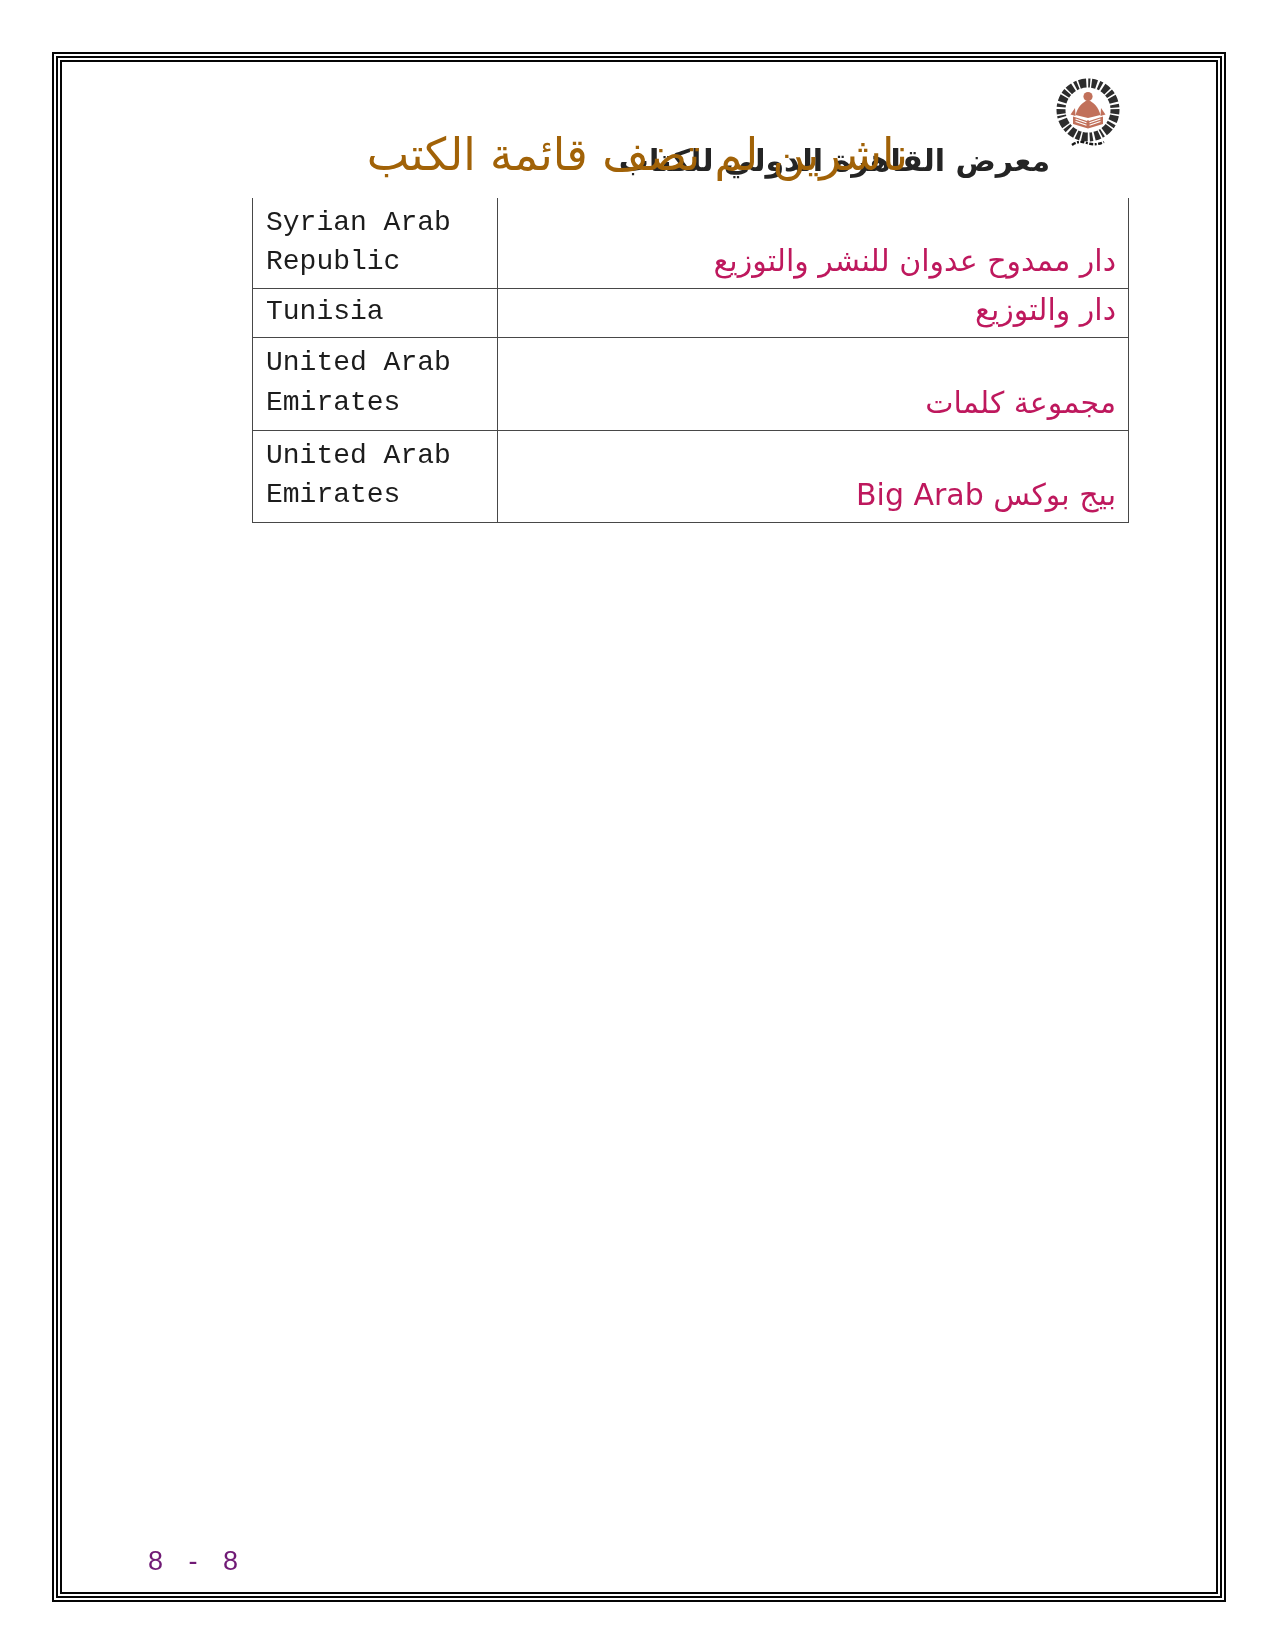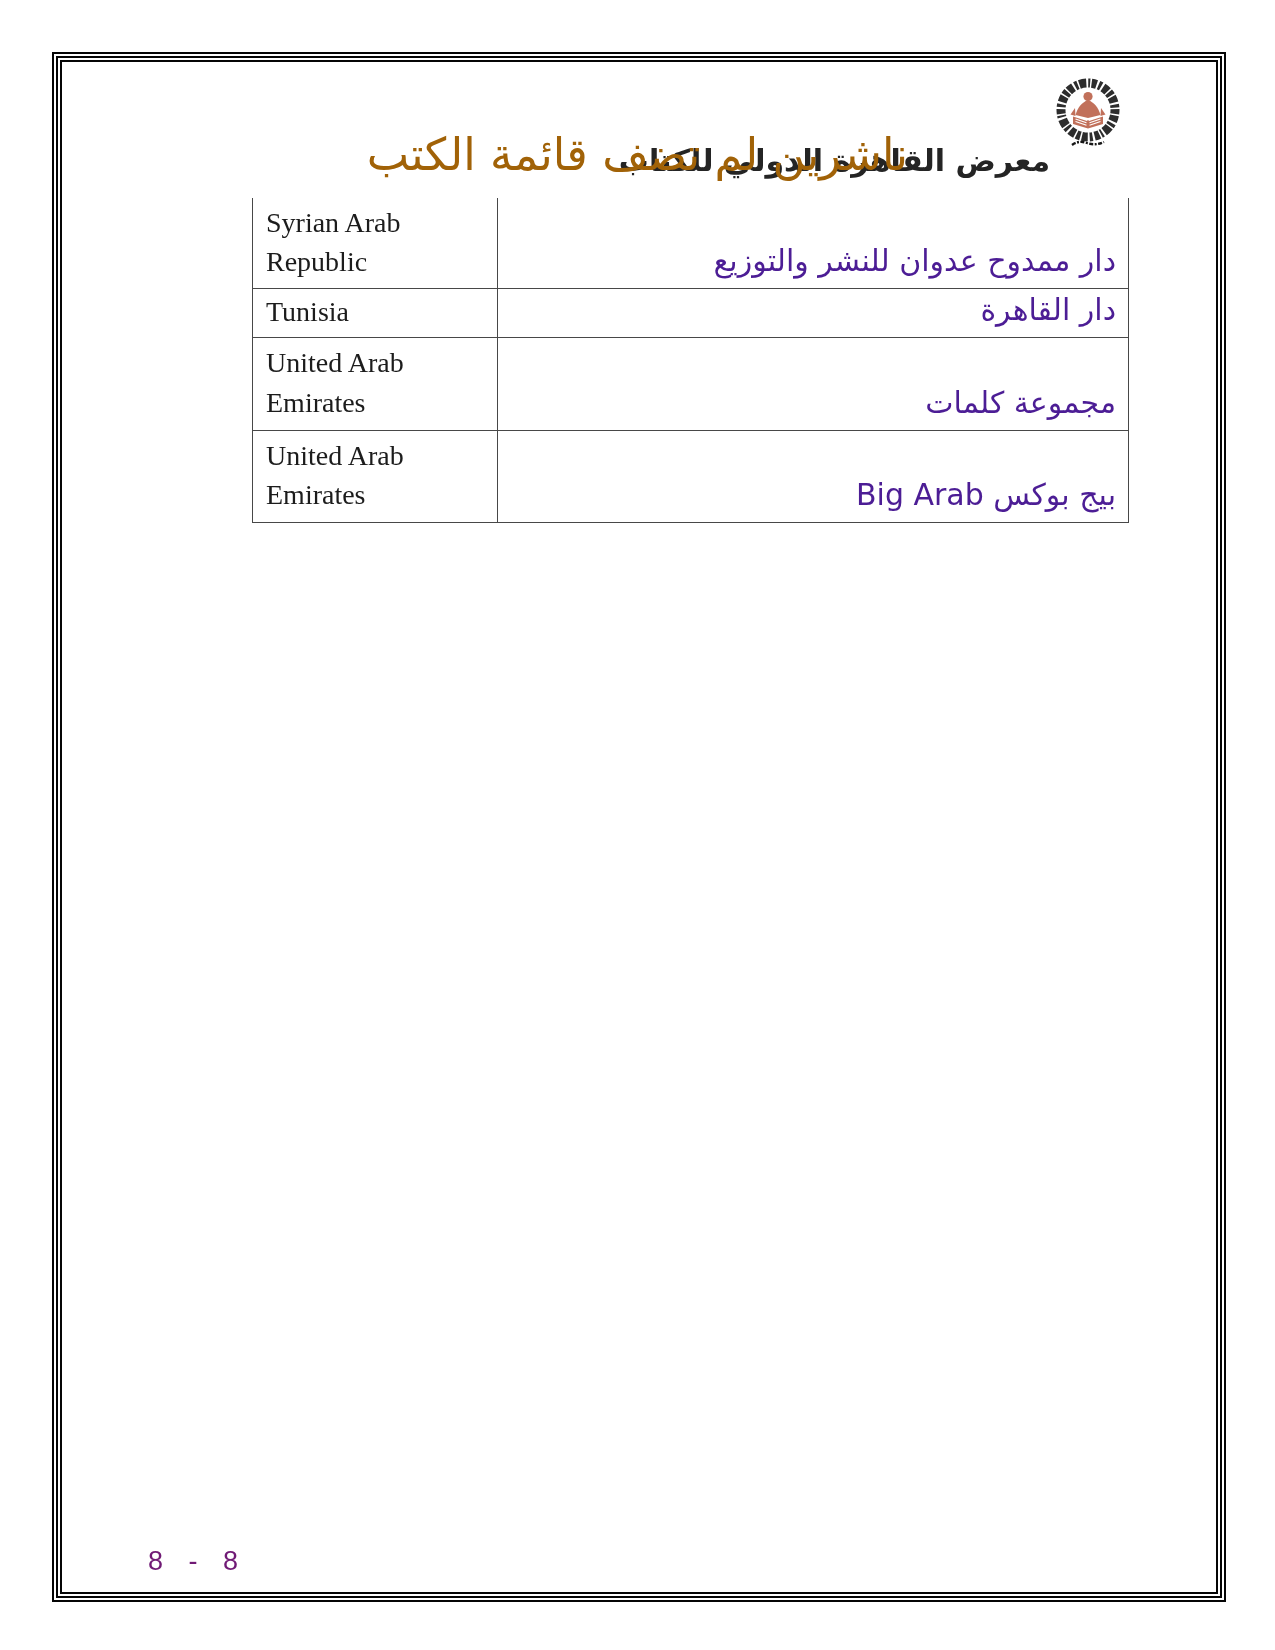--- a/index.html
+++ b/index.html
@@ -64,33 +64,33 @@
     border-collapse: collapse;
     table-layout: fixed;
   }
   .publishers-table td {
     border: 1.5px solid #484848;
   }
   .publishers-table tr:first-child td { border-top: none; }
   .publishers-table .col-country { width: 245px; }
   .publishers-table .col-publisher { width: 631px; }
   td.country-cell {
-    font-family: Liberation Serif, serif;
+    font-family: Liberation Mono, monospace;
     font-size: 28px;
     color: #1c1c1c;
     vertical-align: middle;
     padding: 2px 6px 4px 13px;
     line-height: 1.4;
   }
   td.publisher-cell {
     direction: rtl;
     text-align: right;
     font-family: "DejaVu Sans", sans-serif;
     font-size: 30px;
-    color: #4c1d95;
+    color: #be185d;
     vertical-align: bottom;
     padding: 2px 12px 8px 6px;
     line-height: 1.25;
   }
   tr.row-1 { height: 90px; }
   tr.row-2 { height: 49px; }
   tr.row-3 { height: 93px; }
   tr.row-4 { height: 92px; }
   
   .page-number {
@@ -138,21 +138,21 @@
       <col class="col-country">
       <col class="col-publisher">
     </colgroup>
     <tbody>
       <tr class="row-1">
         <td class="country-cell">Syrian Arab Republic</td>
         <td class="publisher-cell">دار ممدوح عدوان للنشر والتوزيع</td>
       </tr>
       <tr class="row-2">
         <td class="country-cell">Tunisia</td>
-        <td class="publisher-cell">دار القاهرة</td>
+        <td class="publisher-cell">دار والتوزيع</td>
       </tr>
       <tr class="row-3">
         <td class="country-cell">United Arab Emirates</td>
         <td class="publisher-cell">مجموعة كلمات</td>
       </tr>
       <tr class="row-4">
         <td class="country-cell">United Arab Emirates</td>
         <td class="publisher-cell">بيج بوكس Big Arab</td>
       </tr>
     </tbody>

